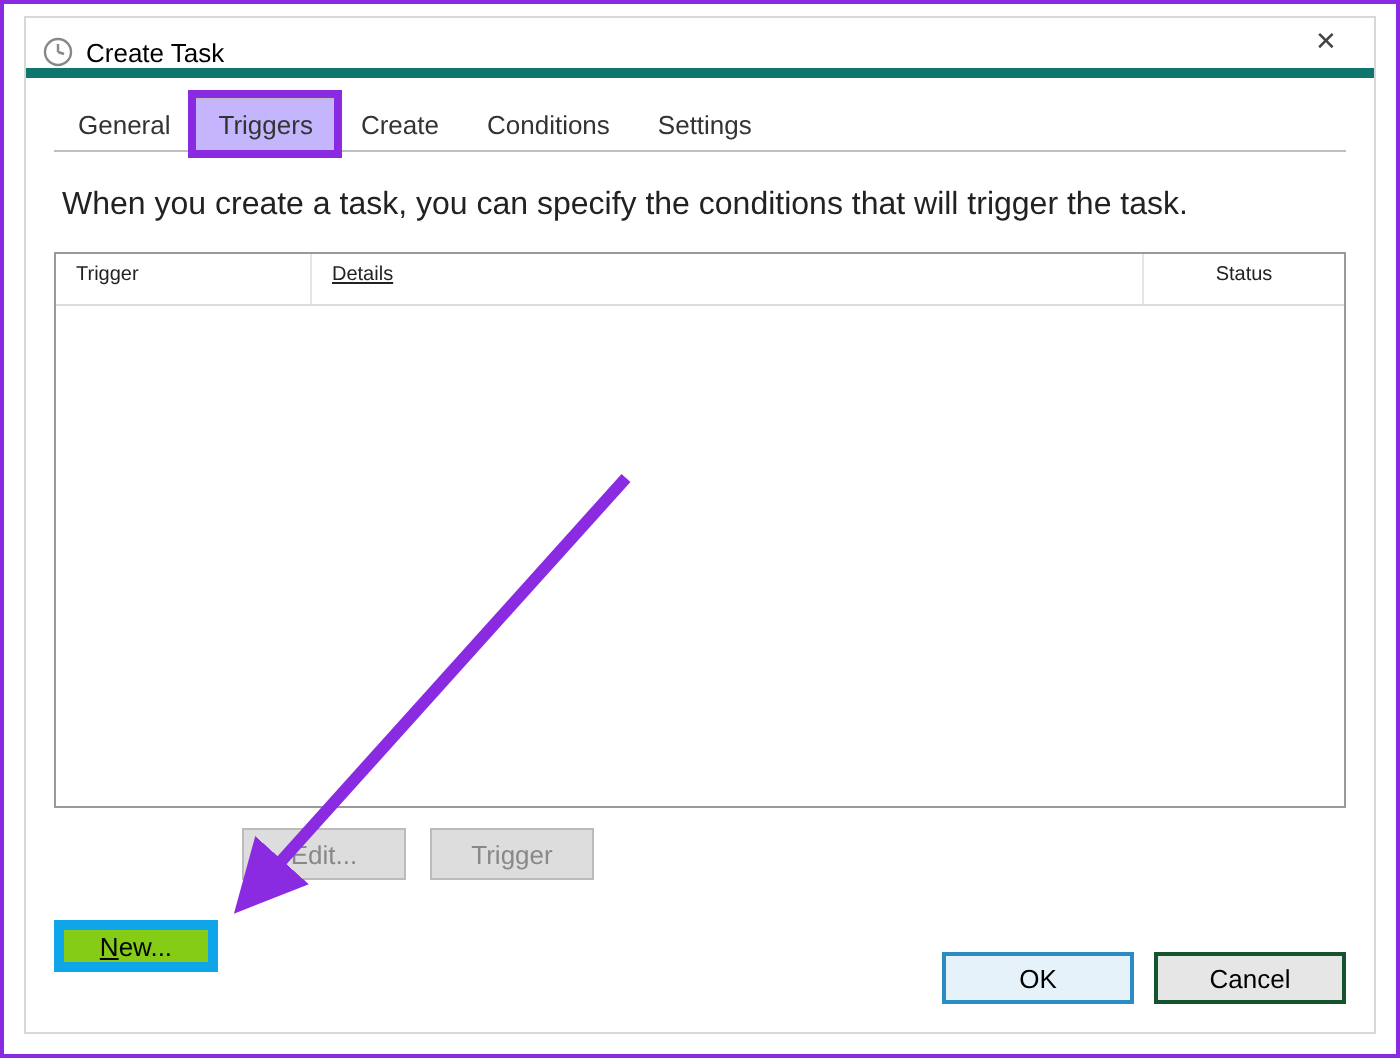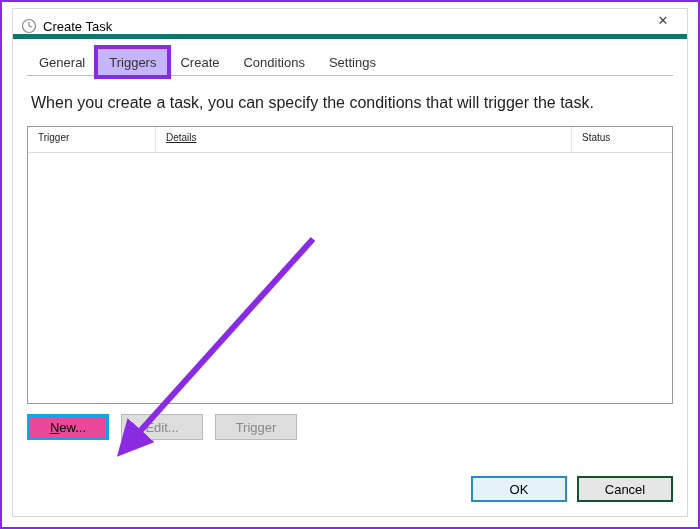--- a/index.html
+++ b/index.html
@@ -12,27 +12,27 @@
     .dialog-body { padding: 4px 14px 14px 14px; }
     .tabs { display: flex; gap: 0; margin-top: 6px; position: relative; }
     .tab { padding: 5px 11px; color: #333; font-size: 13px; cursor: default; border: 1px solid transparent; position: relative; }
     .tab.active { border: 1px solid #bfbfbf; background: #c4b5fd; border-bottom: 1px solid #fff; z-index: 2; }
     .tab-highlight { position: absolute; border: 4px solid #8a2be2; top: -5px; bottom: -4px; left: -4px; right: -4px; pointer-events: none; }
     .tab-underline { position: absolute; left: 0; right: 0; bottom: 0; height: 1px; background: #bfbfbf; z-index: 1; }
     .desc { margin: 18px 4px 14px 4px; color: #222; font-size: 16px; }
     .table-area { border: 1px solid #999; height: 278px; position: relative; background: #fff; }
     .table-header { display: flex; height: 26px; border-bottom: 1px solid #dcdcdc; }
     .th { padding: 5px 10px; color: #222; font-size: 10px; border-right: 1px solid #e6e6e6; }
-    .th:last-child { border-right: none; }
+    .th:last-child { border-right: none; text-align: center; }
     .th-trigger { width: 128px; }
     .th-details { flex: 1; text-decoration: underline; }
     .th-status { width: 100px; }
     .action-row { display: flex; gap: 12px; margin-top: 10px; }
     .btn { width: 82px; height: 26px; border: 1px solid #bbb; background: #ddd; color: #888; font-size: 13px; display: flex; align-items: center; justify-content: center; cursor: default; }
-    .btn.enabled { background: #ec4899; border: 3px solid #0ea5e9; color: #000; }
+    .btn.enabled { background: #84cc16; border: 5px solid #0ea5e9; color: #000; margin-top: 46px; }
     .btn.enabled .u { text-decoration: underline; }
     .footer { position: absolute; right: 14px; bottom: 14px; display: flex; gap: 10px; margin-left: 28px; }
     .footer .fbtn { width: 96px; height: 26px; border: 2px solid #14532d; background: #e6e6e6; color: #000; display: flex; align-items: center; justify-content: center; font-size: 13px; cursor: default; }
     .footer .fbtn.primary { border: 2px solid #2b8cc4; background: #e6f2fa; }
     .arrow { position: absolute; pointer-events: none; }
   </style>
 </head>
 <body>
 
 <div class="outer">

